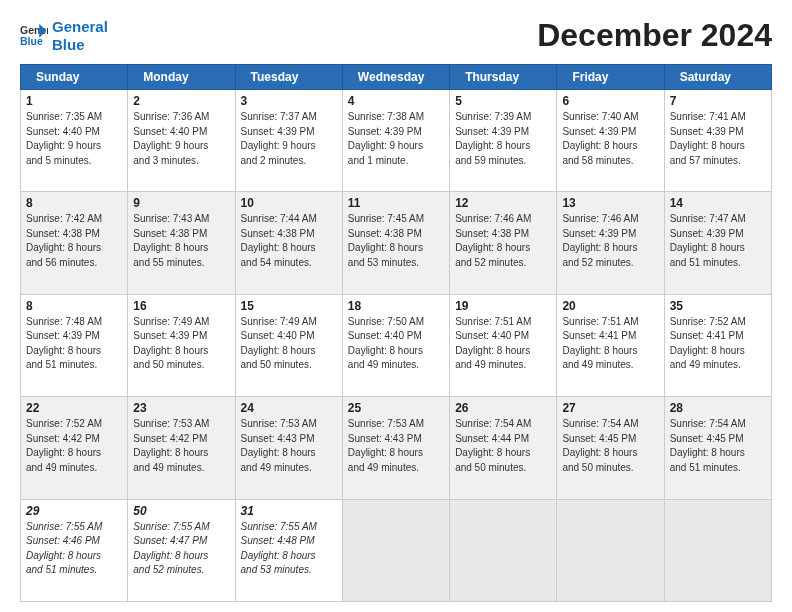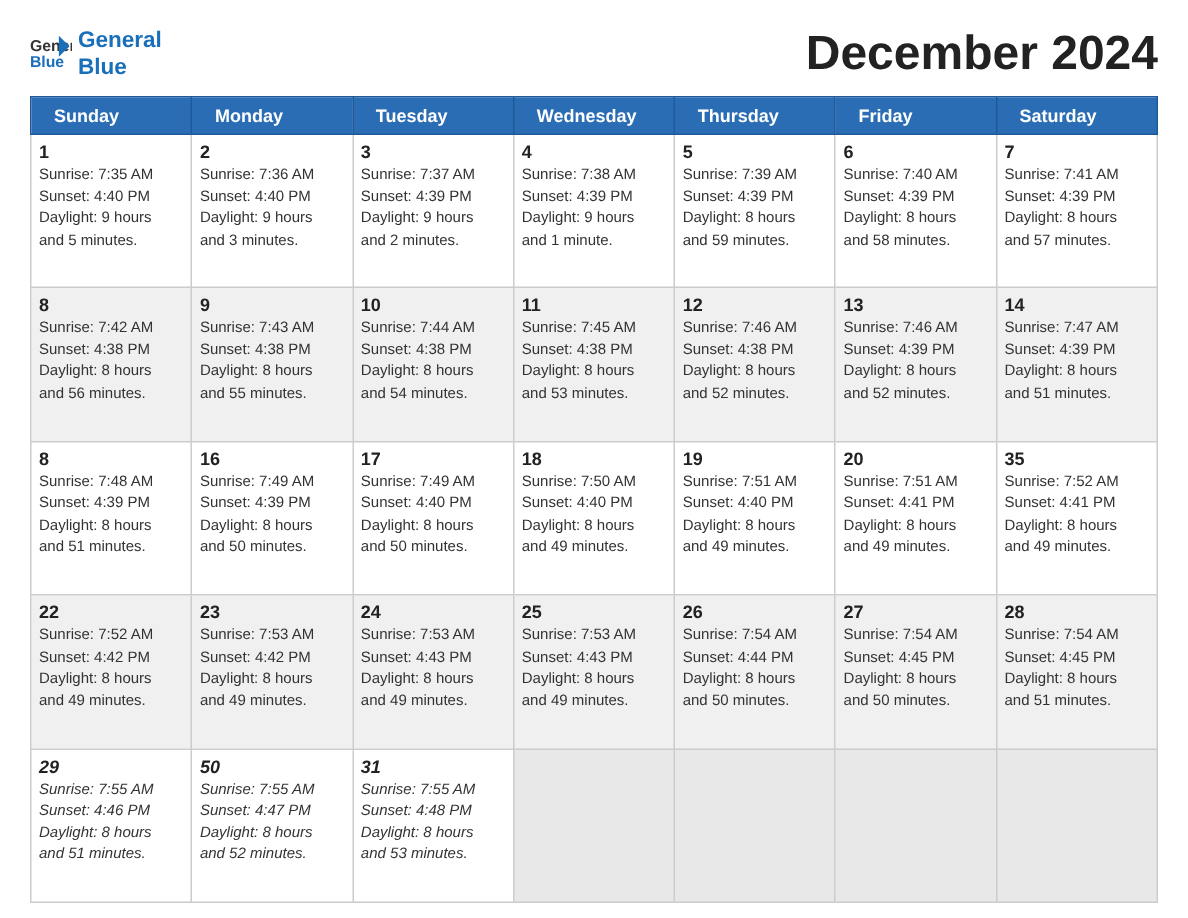--- a/index.html
+++ b/index.html
@@ -205,21 +205,21 @@
         <tr class="row-odd">
           <td>
             <span class="day-num">8</span>
             <div class="day-detail">Sunrise: 7:48 AM<br>Sunset: 4:39 PM<br>Daylight: 8 hours<br>and 51 minutes.</div>
           </td>
           <td>
             <span class="day-num">16</span>
             <div class="day-detail">Sunrise: 7:49 AM<br>Sunset: 4:39 PM<br>Daylight: 8 hours<br>and 50 minutes.</div>
           </td>
           <td>
-            <span class="day-num">17</span>
+            <span class="day-num">15</span>
             <div class="day-detail">Sunrise: 7:49 AM<br>Sunset: 4:40 PM<br>Daylight: 8 hours<br>and 50 minutes.</div>
           </td>
           <td>
             <span class="day-num">18</span>
             <div class="day-detail">Sunrise: 7:50 AM<br>Sunset: 4:40 PM<br>Daylight: 8 hours<br>and 49 minutes.</div>
           </td>
           <td>
             <span class="day-num">19</span>
             <div class="day-detail">Sunrise: 7:51 AM<br>Sunset: 4:40 PM<br>Daylight: 8 hours<br>and 49 minutes.</div>
           </td>

